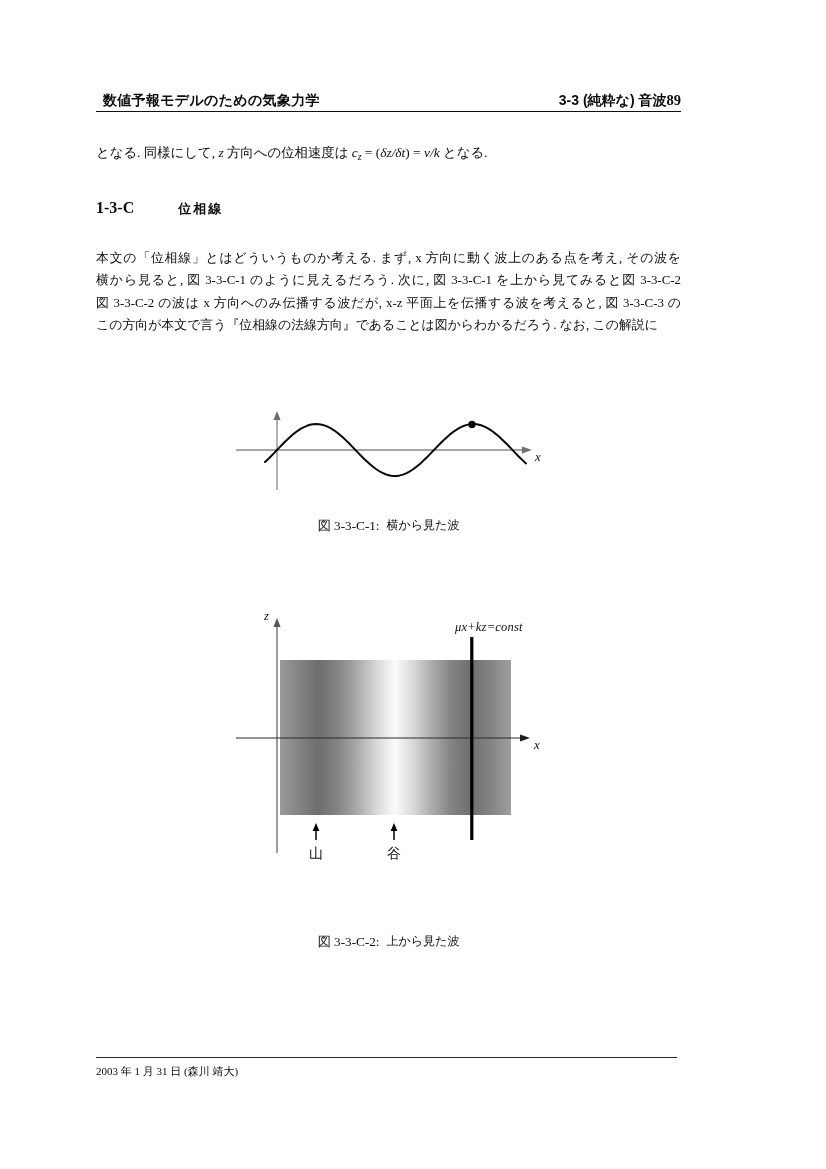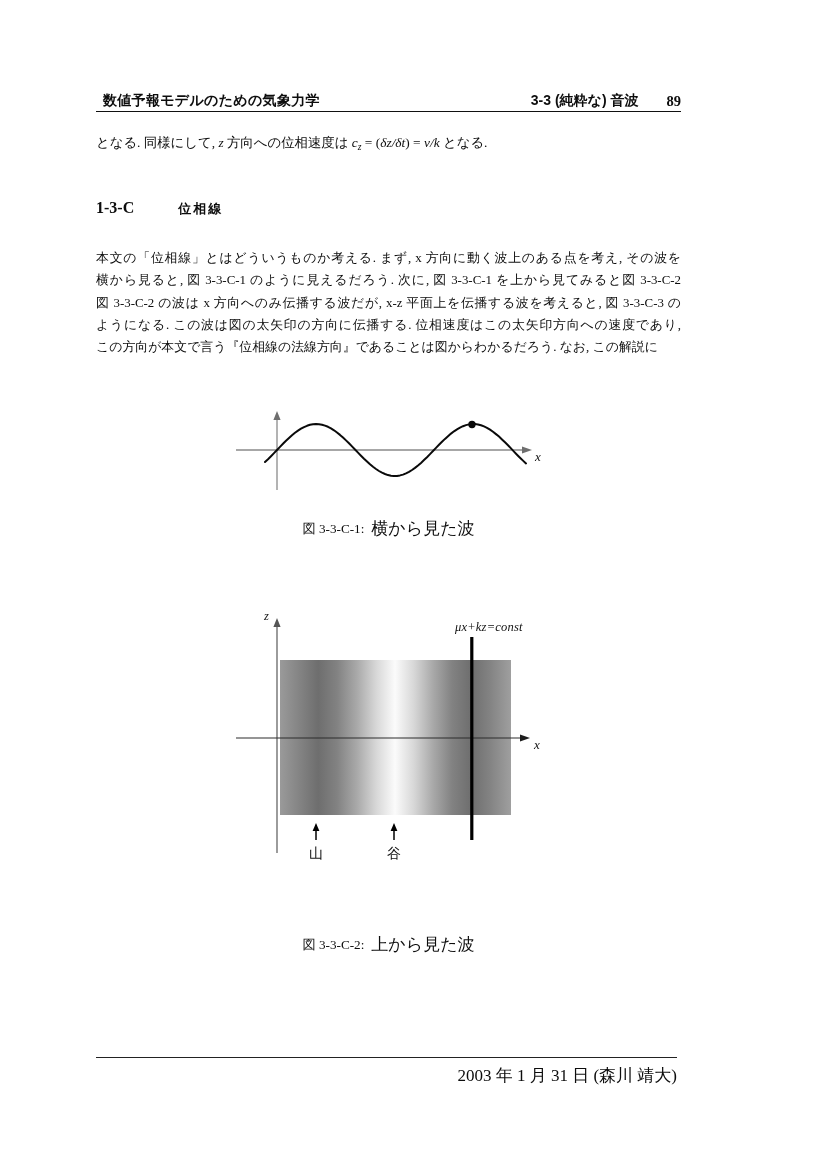--- a/index.html
+++ b/index.html
@@ -5,27 +5,27 @@
   html,body{margin:0;padding:0;background:#ffffff;}
   .page{
     position:relative;width:822px;height:1169px;background:#ffffff;overflow:hidden;
     font-family:"Liberation Serif","DejaVu Serif",serif;color:#0d0d0d;
   }
   .abs{position:absolute;}
 
   
   .header-row{left:96px;top:92px;width:585px;display:flex;justify-content:space-between;align-items:baseline;}
   .header-left{font-family:"Liberation Sans","DejaVu Sans",sans-serif;font-weight:bold;font-size:14px;padding-left:7px;letter-spacing:.3px;}
-  .header-right{display:flex;align-items:center;}
+  .header-right{display:flex;align-items:flex-start;}
   .header-section{font-weight:bold;font-size:14px;font-family:"Liberation Sans","DejaVu Sans",sans-serif;}
-  .header-pagenum{font-weight:bold;font-size:14.5px;margin-left:28px;}
+  .header-pagenum{font-weight:bold;font-size:14.5px;}
   .header-rule{left:96px;top:111px;width:585px;height:0;border-top:1.4px solid #111;}
 
   
-  .intro-line{left:96px;top:134px;width:585px;font-size:13.4px;line-height:18px;}
+  .intro-line{left:96px;top:144px;width:585px;font-size:13.4px;line-height:18px;}
   .it{font-style:italic;}
   .sub{vertical-align:-3px;font-size:0.72em;}
 
   
   .sec-heading{left:96px;top:199px;display:flex;align-items:baseline;font-family:"Liberation Sans","DejaVu Sans",sans-serif;font-weight:bold;}
   .sec-num{font-size:16px;font-family:"Liberation Serif","DejaVu Serif",serif;}
   .sec-title{font-size:13px;margin-left:44px;letter-spacing:2px;}
 
   
   .paragraph{left:96px;top:247px;width:585px;font-size:12.9px;line-height:22.3px;}
@@ -33,27 +33,27 @@
   .para-line:last-child{text-align-last:left;}
 
   
   .fig-svg{overflow:visible;}
   svg text{font-family:"Liberation Serif","DejaVu Serif",serif;}
   .axis-label{font-style:italic;font-size:13px;fill:#111;}
   .phase-label{font-size:12.5px;fill:#111;font-style:italic;letter-spacing:.2px;}
   .jp-label{font-size:14px;fill:#111;font-family:"Liberation Sans","DejaVu Sans",sans-serif;}
 
   
-  .caption{left:96px;width:585px;display:flex;justify-content:center;align-items:center;}
+  .caption{left:96px;width:585px;display:flex;justify-content:center;align-items:flex-start;}
   .caption-prefix{font-size:13.2px;}
-  .caption-text{font-size:17px;margin-left:7px;font-family:Liberation Serif, serif;}
+  .caption-text{font-size:12px;margin-left:7px;font-family:Liberation Serif, serif;}
 
   
   .footer-rule{left:96px;top:1057px;width:581px;height:0;border-top:1px solid #222;}
-  .footer-text{left:96px;top:1064px;width:581px;text-align:right;font-size:17px;}
+  .footer-text{left:96px;top:1064px;width:581px;text-align:left;font-size:11px;}
 </style>
 </head>
 <body>
 
 <div class="page">
 
   <div class="abs header-row">
     <span class="header-left">数値予報モデルのための気象力学</span>
     <span class="header-right">
       <span class="header-section">3-3 (純粋な) 音波</span>
@@ -66,21 +66,20 @@
 
   <div class="abs sec-heading">
     <span class="sec-num">1-3-C</span>
     <span class="sec-title">位相線</span>
   </div>
 
   <div class="abs paragraph">
       <div class="para-line">本文の「位相線」とはどういうものか考える. まず, x 方向に動く波上のある点を考え, その波を</div>
       <div class="para-line">横から見ると, 図 3-3-C-1 のように見えるだろう. 次に, 図 3-3-C-1 を上から見てみると図 3-3-C-2</div>
       <div class="para-line">図 3-3-C-2 の波は x 方向へのみ伝播する波だが, x-z 平面上を伝播する波を考えると, 図 3-3-C-3 の</div>
-      <div class="para-line">ようになる. この波は図の太矢印の方向に伝播する. 位相速度はこの太矢印方向への速度であり,</div>
       <div class="para-line">この方向が本文で言う『位相線の法線方向』であることは図からわかるだろう. なお, この解説に</div>
     </div>
 
   <svg class="abs fig-svg" style="left:220px;top:400px;" width="340" height="105" viewBox="220 400 340 105">
     <line x1="236" y1="450" x2="526" y2="450" stroke="#8a8a8a" stroke-width="1.3"></line>
     <polygon points="532,450 522,446.4 522,453.6" fill="#6e6e6e"></polygon>
     <line x1="277" y1="490" x2="277" y2="417" stroke="#8a8a8a" stroke-width="1.3"></line>
     <polygon points="277,411 273.4,420 280.6,420" fill="#6e6e6e"></polygon>
     <path d="M265.0,462.0L268.0,459.2L271.0,456.2L274.0,453.1L277.0,450.0L280.0,446.9L283.0,443.8L286.0,440.8L289.0,438.0L292.0,435.3L295.0,432.8L298.0,430.6L301.0,428.7L304.0,427.1L307.0,425.8L310.0,424.8L313.0,424.2L316.0,424.0L319.0,424.2L322.0,424.7L325.0,425.6L328.0,426.8L331.0,428.4L334.0,430.3L337.0,432.5L340.0,434.9L343.0,437.5L346.0,440.4L349.0,443.3L352.0,446.4L355.0,449.5L358.0,452.6L361.0,455.7L364.0,458.7L367.0,461.5L370.0,464.3L373.0,466.8L376.0,469.0L379.0,471.0L382.0,472.7L385.0,474.0L388.0,475.1L391.0,475.7L394.0,476.0L397.0,475.9L400.0,475.4L403.0,474.6L406.0,473.4L409.0,471.9L412.0,470.0L415.0,467.9L418.0,465.5L421.0,462.9L424.0,460.1L427.0,457.2L430.0,454.1L433.0,451.0L436.0,447.9L439.0,444.8L442.0,441.8L445.0,438.9L448.0,436.2L451.0,433.6L454.0,431.3L457.0,429.3L460.0,427.6L463.0,426.2L466.0,425.1L469.0,424.4L472.0,424.0L475.0,424.1L478.0,424.5L481.0,425.2L484.0,426.4L487.0,427.8L490.0,429.6L493.0,431.7L496.0,434.1L499.0,436.6L502.0,439.4L505.0,442.3L508.0,445.3L511.0,448.4L514.0,451.6L517.0,454.7L520.0,457.7L523.0,460.6L526.0,463.4" fill="none" stroke="#0a0a0a" stroke-width="2" stroke-linecap="round" stroke-linejoin="round"></path>
     <circle cx="472" cy="424.5" r="3.7" fill="#0a0a0a"></circle>

